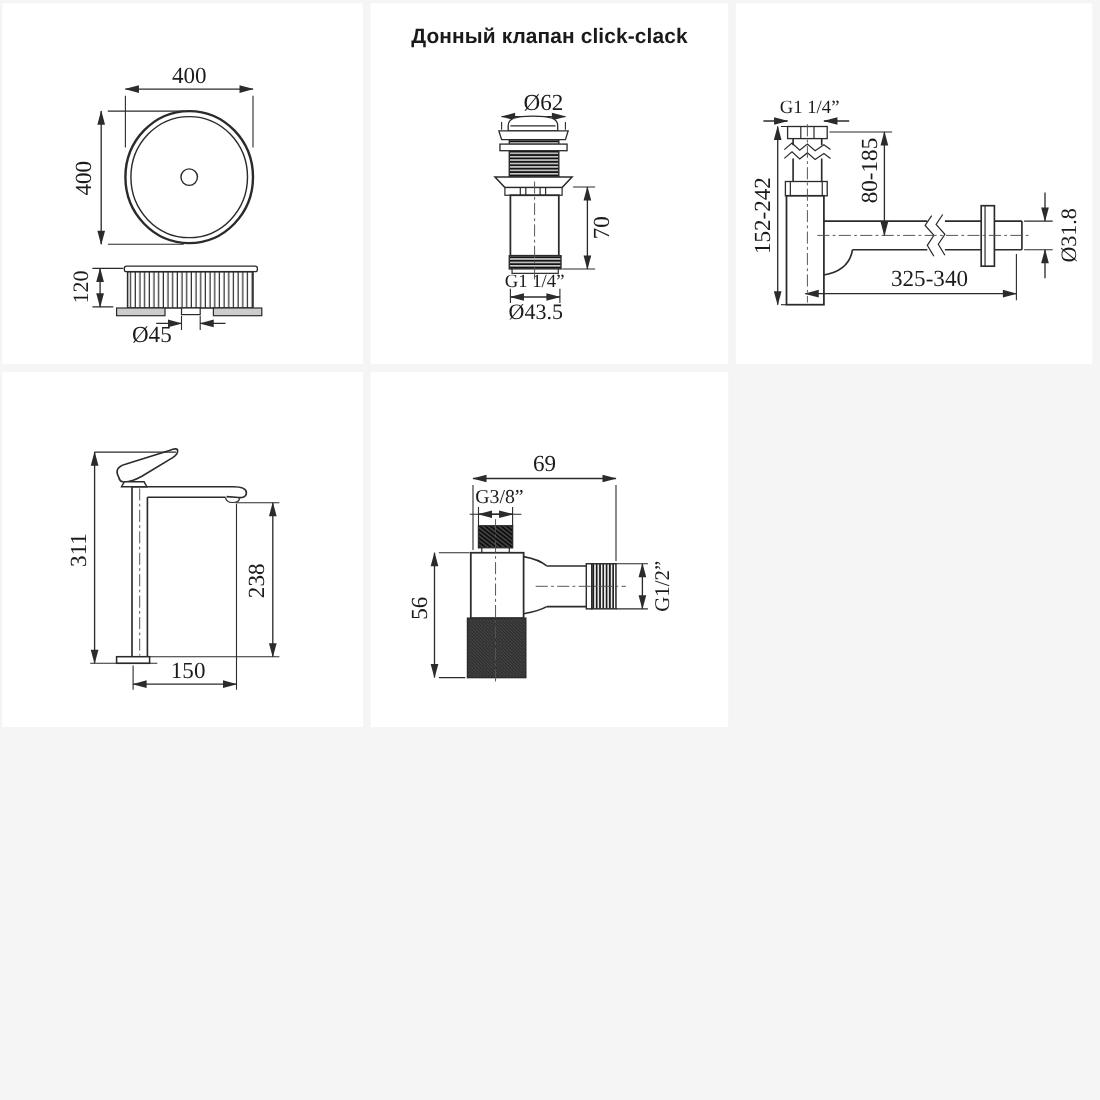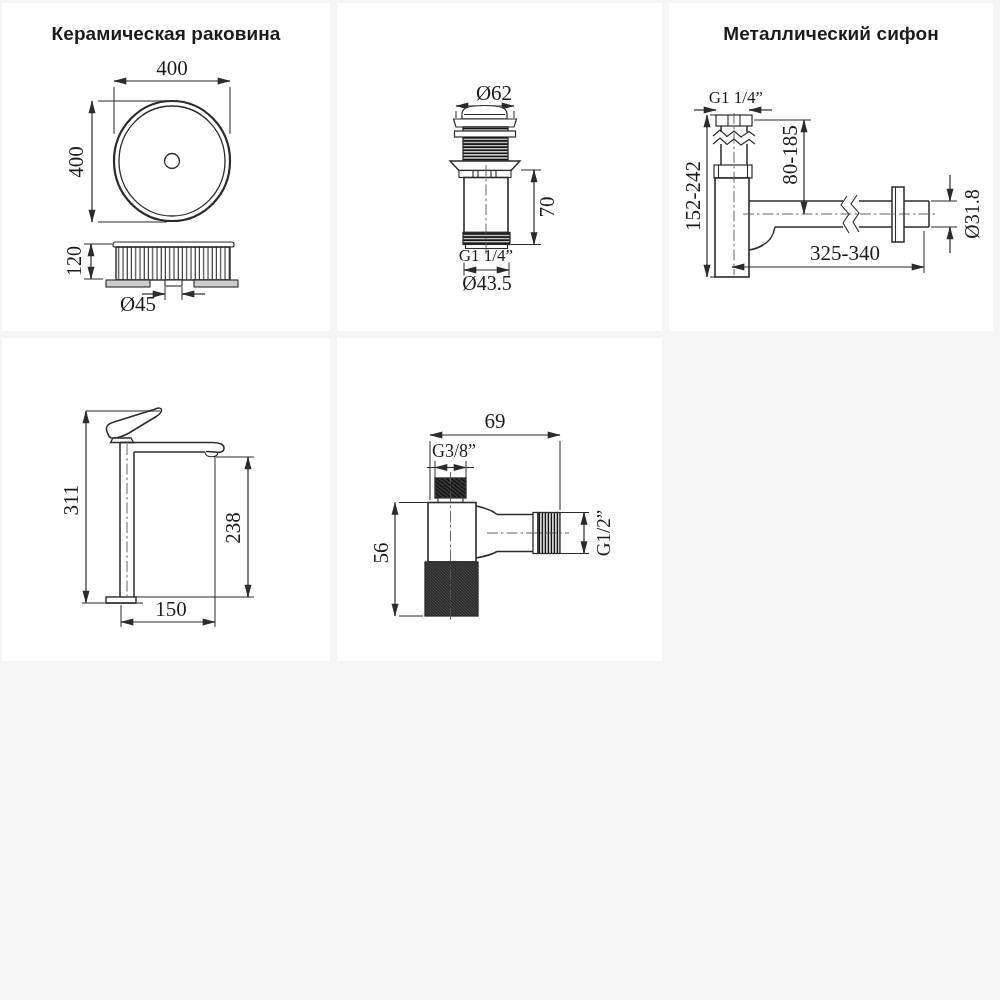--- a/index.html
+++ b/index.html
@@ -39,21 +39,20 @@
   .cl{stroke:#555;stroke-width:0.9;fill:none;stroke-dasharray:11 3 2.5 3;}
   text.dt{
     font-family:"Liberation Serif", serif;
     fill:#1b1b1b;
   }
 </style>
 </head>
 <body>
 
 <div class="card" style="left:2px;top:3px;width:328px;height:328px;">
-  <div class="title">Керамическая раковина</div>
   <svg viewBox="0 0 328 328">
     <defs>
       <marker id="m1" markerUnits="userSpaceOnUse" markerWidth="14" markerHeight="9" refX="12.8" refY="4.5" orient="auto-start-reverse">
         <path d="M13.5,4.5 L0.5,1 L0.5,8 Z" fill="#2b2b2b"></path>
       </marker>
       <pattern id="p1r" width="4.25" height="8" patternUnits="userSpaceOnUse">
         <path d="M2,0 V8" stroke="#2e2e2e" stroke-width="1.15"></path>
       </pattern>
     </defs>
 
@@ -96,20 +95,21 @@
       <line class="ext" x1="163" y1="284" x2="163" y2="297"></line>
       <line class="ext" x1="180" y1="284" x2="180" y2="297"></line>
       <line class="dim" x1="140" y1="291" x2="163" y2="291" marker-end="url(#m1)"></line>
       <line class="dim" x1="180" y1="291" x2="203" y2="291" marker-start="url(#m1)"></line>
       <text class="dt" x="136" y="308" font-size="21" text-anchor="middle">Ø45</text>
     </g>
   </svg>
 </div>
 
 <div class="card" style="left:337px;top:3px;width:325px;height:328px;">
+  <div class="title">Донный клапан click-clack</div>
   <svg viewBox="0 0 325 328">
     <defs>
       <marker id="m2" markerUnits="userSpaceOnUse" markerWidth="14" markerHeight="9" refX="12.8" refY="4.5" orient="auto-start-reverse">
         <path d="M13.5,4.5 L0.5,1 L0.5,8 Z" fill="#2b2b2b"></path>
       </marker>
       <pattern id="p2t" width="8" height="3.1" patternUnits="userSpaceOnUse">
         <rect width="8" height="3.1" fill="#f2f2f2"></rect>
         <path d="M0,1.5 H8" stroke="#141414" stroke-width="1.9"></path>
       </pattern>
     </defs>
@@ -150,21 +150,20 @@
       <text class="dt" x="149" y="258" font-size="17" text-anchor="middle">G1 1/4”</text>
       <line class="ext" x1="127" y1="259.5" x2="127" y2="272.5"></line>
       <line class="ext" x1="172" y1="259.5" x2="172" y2="272.5"></line>
       <line class="dim" x1="127" y1="267" x2="172" y2="267" marker-start="url(#m2)" marker-end="url(#m2)"></line>
       <text class="dt" x="150" y="287" font-size="20" text-anchor="middle">Ø43.5</text>
     </g>
   </svg>
 </div>
 
 <div class="card" style="left:669px;top:3px;width:324px;height:328px;">
-  <div class="title">Металлический сифон</div>
   <svg viewBox="0 0 324 328">
     <defs>
       <marker id="m3" markerUnits="userSpaceOnUse" markerWidth="14" markerHeight="9" refX="12.8" refY="4.5" orient="auto-start-reverse">
         <path d="M13.5,4.5 L0.5,1 L0.5,8 Z" fill="#2b2b2b"></path>
       </marker>
     </defs>
 
     <g>
       <text class="dt" x="67" y="100" font-size="17" text-anchor="middle">G1 1/4”</text>
       <line class="dim" x1="25" y1="107" x2="47" y2="107" marker-end="url(#m3)"></line>

